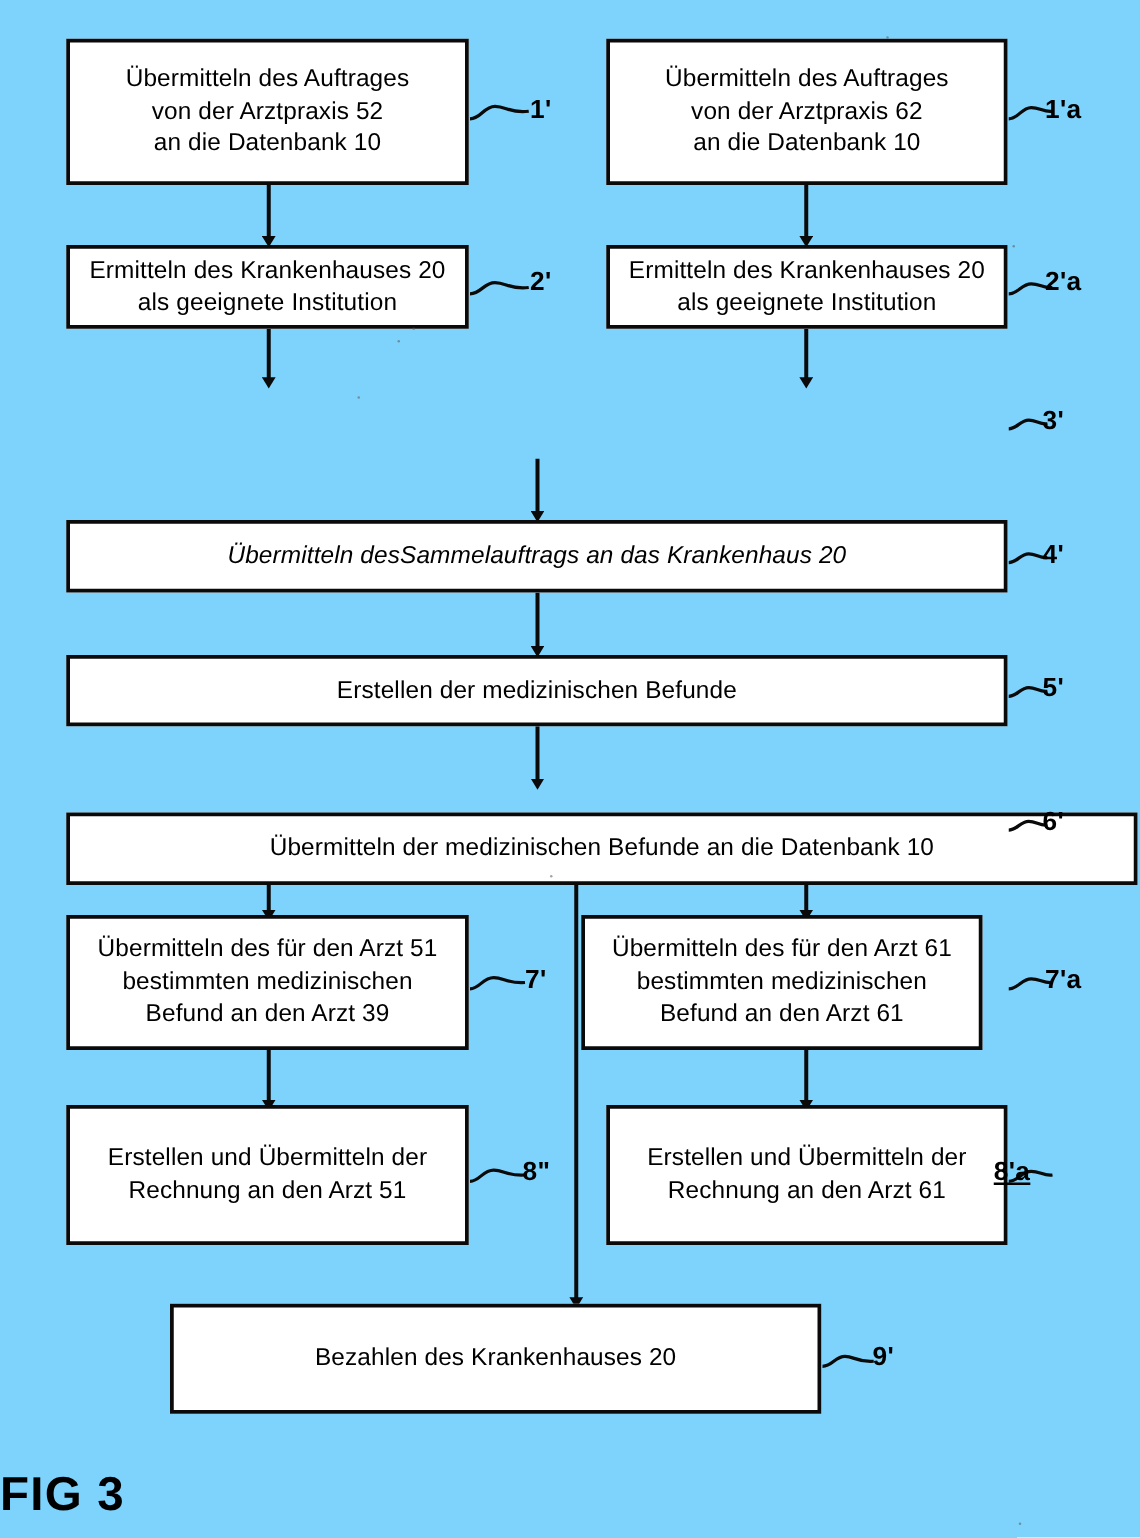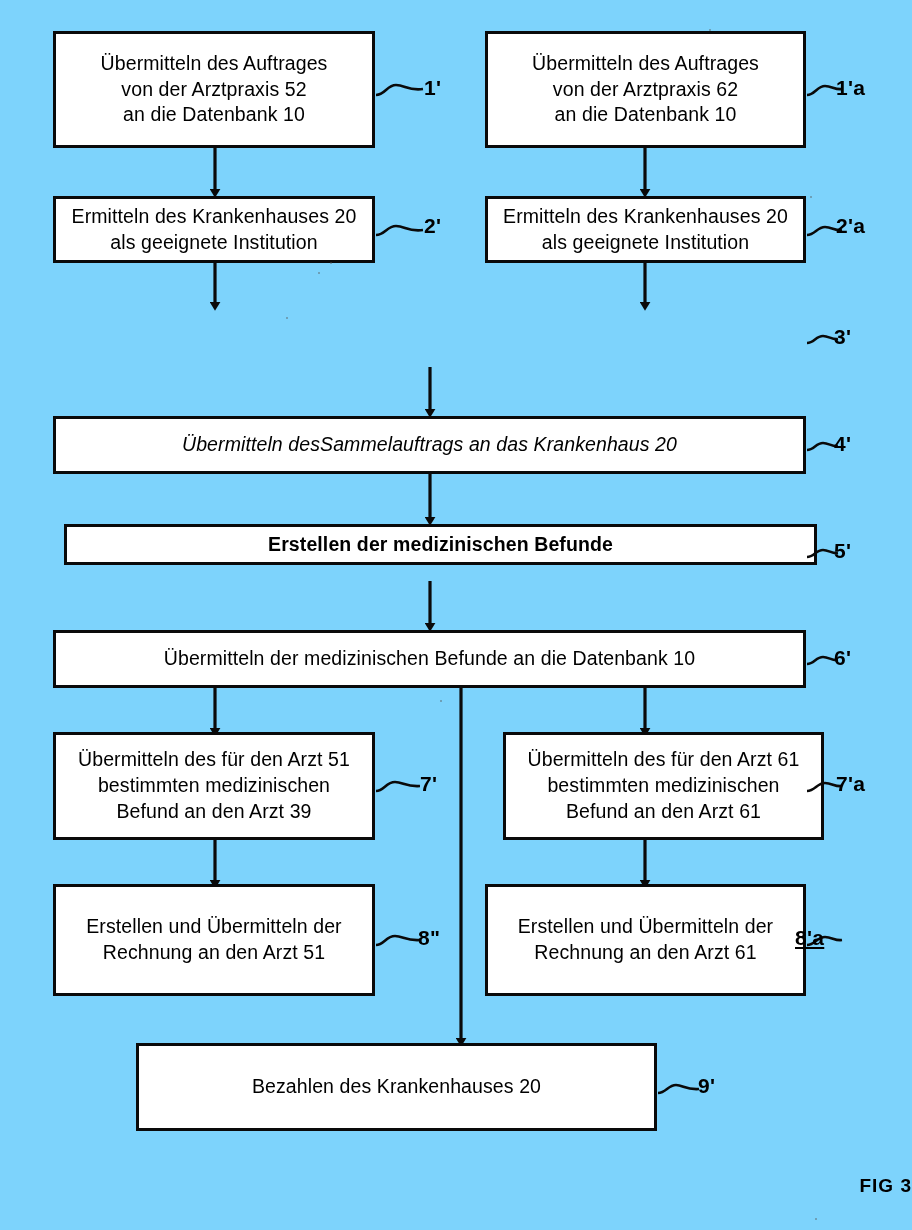--- a/index.html
+++ b/index.html
@@ -49,22 +49,22 @@
   .conn {
     position: absolute;
     pointer-events: none;
   }
   .conn svg { display: block; overflow: visible; }
   #figcaption {
     position: absolute;
     left: 0;
     top: 1175px;
     width: 912px;
-    text-align: right;
-    font-size: 19px;
+    text-align: left;
+    font-size: 38px;
     font-weight: bold;
     letter-spacing: 1px;
   }
   .speck {
     position: absolute;
     background: #5a5a5a;
     width: 2px;
     height: 2px;
     border-radius: 50%;
     opacity: .55;
@@ -157,47 +157,47 @@
   <div class="ref" style="left:834px; top:325px;">3'</div>
 
   <div class="node" style="left:53px; top:416px; width:753px; height:58px;font-style:italic;">Übermitteln desSammelauftrags an das Krankenhaus 20</div>
   <div class="leader" style="left:806px; top:436px; width:34px; height:20px;">
     <svg width="34" height="20" viewBox="0 0 34 20">
       <path d="M1,14 C8,14 10,7 17,7 C23,7 26,11 32,10" stroke="#0a0a0a" stroke-width="2.6" fill="none"></path>
     </svg>
   </div>
   <div class="ref" style="left:834px; top:432px;">4'</div>
 
-  <div class="node" style="left:64px; top:524px; width:753px; height:41px;font-weight:bold;">Erstellen der medizinischen Befunde</div>
+  <div class="node" style="left:53px; top:524px; width:753px; height:57px;">Erstellen der medizinischen Befunde</div>
   <div class="leader" style="left:806px; top:543px; width:34px; height:20px;">
     <svg width="34" height="20" viewBox="0 0 34 20">
       <path d="M1,14 C8,14 10,7 17,7 C23,7 26,11 32,10" stroke="#0a0a0a" stroke-width="2.6" fill="none"></path>
     </svg>
   </div>
   <div class="ref" style="left:834px; top:539px;">5'</div>
 
-  <div class="node" style="left:53px; top:630px; width:753px; height:58px;">Übermitteln der medizinischen Befunde  an die Datenbank 10</div>
+  <div class="node" style="left:53px; top:650px; width:857px; height:58px;">Übermitteln der medizinischen Befunde  an die Datenbank 10</div>
   <div class="leader" style="left:806px; top:650px; width:34px; height:20px;">
     <svg width="34" height="20" viewBox="0 0 34 20">
       <path d="M1,14 C8,14 10,7 17,7 C23,7 26,11 32,10" stroke="#0a0a0a" stroke-width="2.6" fill="none"></path>
     </svg>
   </div>
   <div class="ref" style="left:834px; top:646px;">6'</div>
 
   <div class="node" style="left:53px; top:732px; width:322px; height:108px;">Übermitteln des für den Arzt 51
 bestimmten medizinischen
 Befund an den Arzt 39</div>
   <div class="leader" style="left:375px; top:775px; width:48px; height:22px;">
     <svg width="48" height="22" viewBox="0 0 48 22">
       <path d="M1,16 C9,16 11,7 20,7 C28,7 31,12 45,11" stroke="#0a0a0a" stroke-width="2.6" fill="none"></path>
     </svg>
   </div>
   <div class="ref" style="left:420px; top:772px;">7'</div>
 
-  <div class="node" style="left:503px; top:732px; width:321px; height:108px;">Übermitteln des für den Arzt 61
+  <div class="node" style="left:465px; top:732px; width:321px; height:108px;">Übermitteln des für den Arzt 61
 bestimmten medizinischen
 Befund an den Arzt 61</div>
   <div class="leader" style="left:806px; top:775px; width:38px; height:22px;">
     <svg width="38" height="22" viewBox="0 0 38 22">
       <path d="M1,16 C9,16 11,8 19,8 C26,8 29,12 36,11" stroke="#0a0a0a" stroke-width="2.6" fill="none"></path>
     </svg>
   </div>
   <div class="ref" style="left:836px; top:772px;">7'a</div>
 
   <div class="node" style="left:53px; top:884px; width:322px; height:112px;">Erstellen und Übermitteln der

